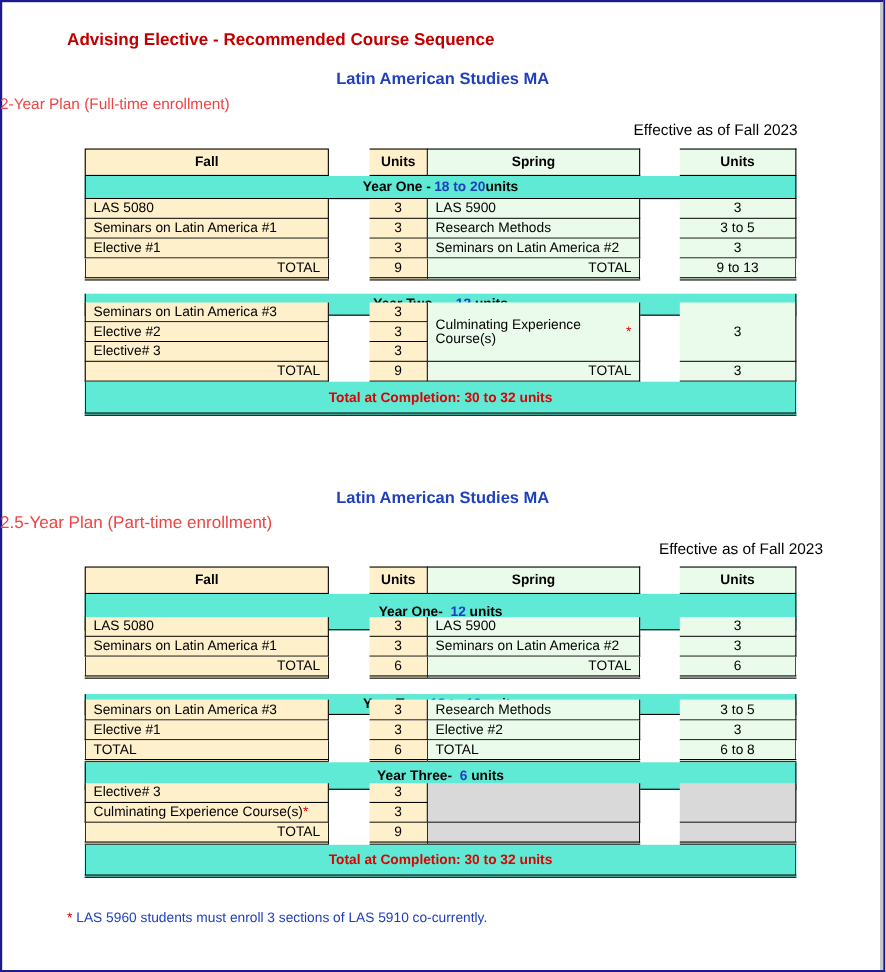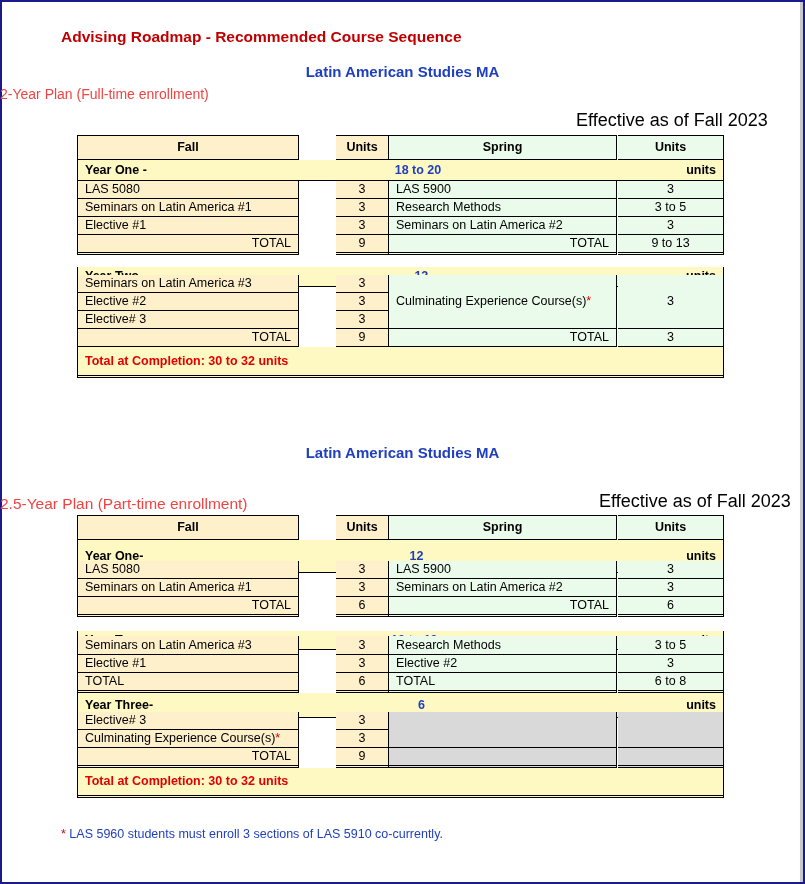--- a/index.html
+++ b/index.html
@@ -21,59 +21,59 @@
     position: absolute; right: 0; top: 0; width: 2px; height: 884px; background: #1a1a8c;
   }
   .bottom-edge {
     position: absolute; left: 0; bottom: 0; width: 805px; height: 2px; background: #1a1a8c;
   }
   .abs { position: absolute; white-space: nowrap; }
   .main-title { left: 61px; top: 28px; font-size: 15.5px; font-weight: bold; color: #c00000; }
   .prog-title { font-size: 15px; font-weight: bold; color: #1f3fbf; text-align: center; width: 805px; left: 0; }
   .plan-sub { font-size: 14px; color: #ef4444; text-align: left; width: 805px; left: 0; }
   .plan-sub.big { font-size: 15.5px; }
-  .effective { font-size: 18px; color: #000; }
+  .effective { font-size: 14px; color: #000; }
 
   .tbl { position: absolute; left: 77px; width: 647px; }
   .row { position: absolute; left: 0; width: 647px; }
   .cell {
     position: absolute; top: 0; height: 100%; box-sizing: border-box;
     font-size: 12.5px; line-height: 1; display: flex; align-items: center;
     border-right: 1px solid #000; border-bottom: 1px solid #000;
     padding: 0 7px; overflow: hidden;
   }
   .c-fall  { left: 0;   width: 222px; border-left: 1px solid #000; }
   .c-fu    { left: 259px; width: 53px; justify-content: center; }
-  .c-spr   { left: 312px; width: 228px; }
+  .c-spr   { left: 312px; width: 193px; }
   .c-su    { left: 541px; width: 106px; justify-content: center; }
   .fall-bg { background: #fff0cc; }
   .spr-bg  { background: #ebfbeb; }
   .grey-bg { background: #d9d9d9; }
   .hdr { font-weight: bold; justify-content: center; }
   .right { justify-content: flex-end; }
   .full {
-    left: 0; width: 647px; border-left: 1px solid #000; background: #fef9c3;
-    justify-content: space-between; font-weight: bold;
+    left: 0; width: 647px; border-left: 1px solid #000; background: #5eead4;
+    justify-content: center; font-weight: bold;
   }
   .topline { border-top: 1px solid #000; }
   .dbl-bottom { border-bottom: 3px double #000; }
   .blue { color: #1f3fbf; }
   .completion { color: #e00000; font-weight: bold; }
   .footnote { left: 61px; top: 827px; font-size: 12.5px; color: #1f3fbf; }
   .star { color: #e00000; }
 </style>
 </head>
 <body>
 
 <div class="frame"></div>
 <div class="right-strip"></div>
 <div class="right-edge"></div>
 <div class="bottom-edge"></div>
 
-<div class="abs main-title">Advising Roadmap - Recommended Course Sequence</div>
+<div class="abs main-title">Advising Elective - Recommended Course Sequence</div>
 
 <div class="abs prog-title" style="top:63px;">Latin American Studies MA</div>
 <div class="abs plan-sub" style="top:86px;">2-Year Plan (Full-time enrollment)</div>
 <div class="abs effective" style="left:576px; top:110px;">Effective as of Fall 2023</div>
 
 <div class="tbl" style="top:135px;">
 
   <div class="row" style="top:0; height:25px;">
     <div class="cell c-fall fall-bg hdr topline">Fall</div>
     <div class="cell c-fu fall-bg hdr topline">Units</div>
@@ -145,21 +145,21 @@
     <div class="cell c-fu fall-bg">9</div>
     <div class="cell c-spr spr-bg right">TOTAL</div>
     <div class="cell c-su spr-bg">3</div>
   </div>
   <div class="row" style="top:212px; height:31px;">
     <div class="cell full completion dbl-bottom">Total at Completion:  30 to 32 units</div>
   </div>
 </div>
 
 <div class="abs prog-title" style="top:444px;">Latin American Studies MA</div>
-<div class="abs plan-sub big" style="top:467px;margin-top:28px;">2.5-Year Plan (Part-time enrollment)</div>
+<div class="abs plan-sub big" style="top:467px;">2.5-Year Plan (Part-time enrollment)</div>
 <div class="abs effective" style="left:599px; top:491px;">Effective as of Fall 2023</div>
 
 <div class="tbl" style="top:515px;">
   <div class="row" style="top:0; height:25px;">
     <div class="cell c-fall fall-bg hdr topline">Fall</div>
     <div class="cell c-fu fall-bg hdr topline">Units</div>
     <div class="cell c-spr spr-bg hdr topline">Spring</div>
     <div class="cell c-su spr-bg hdr topline">Units</div>
   </div>
 

